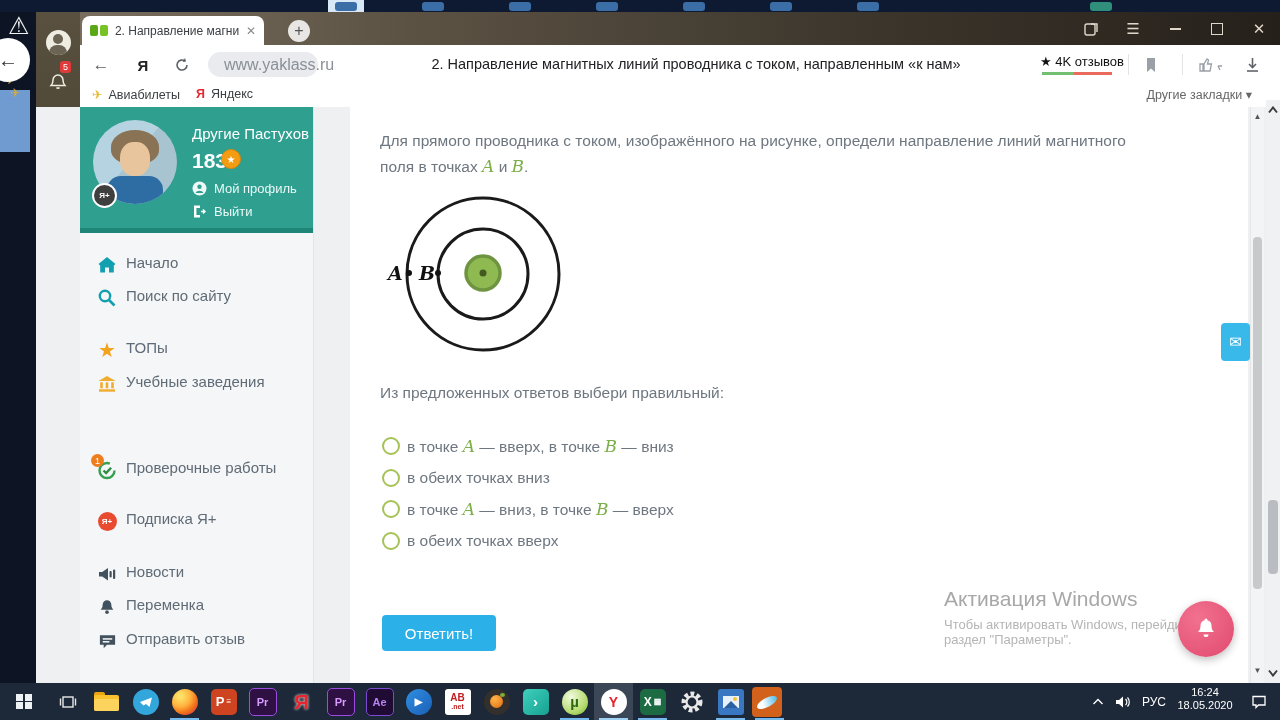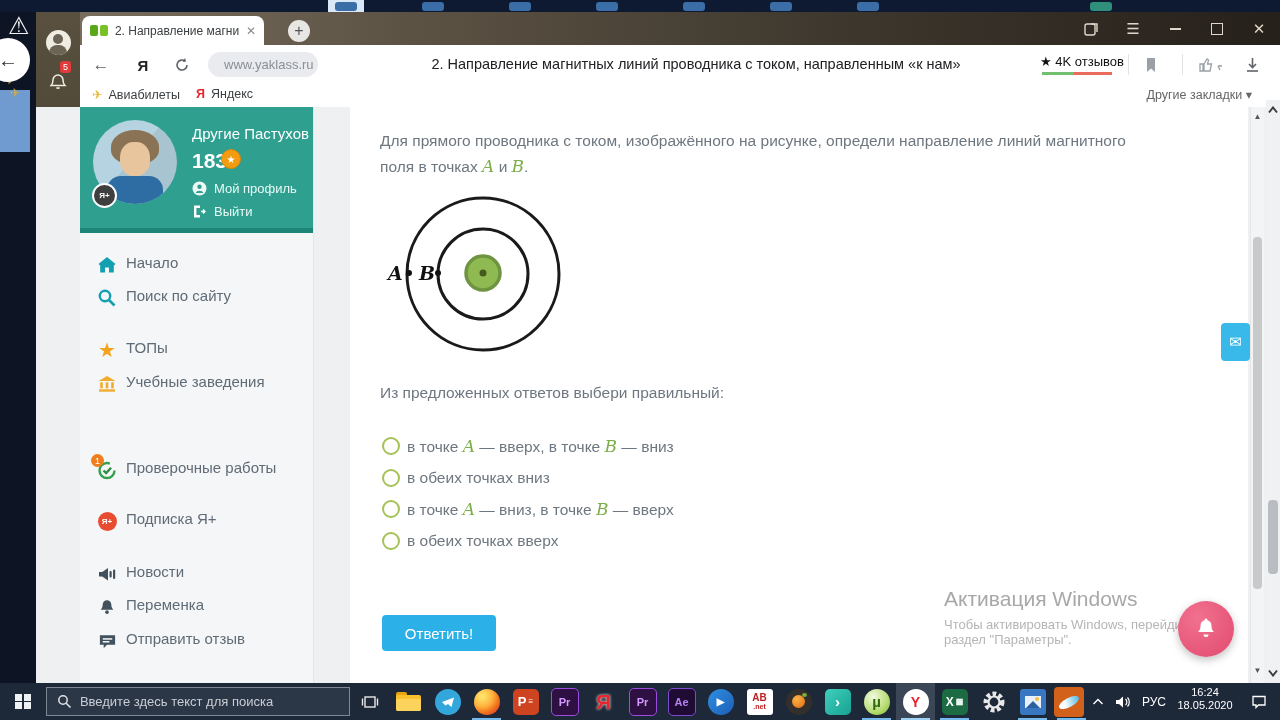--- a/index.html
+++ b/index.html
@@ -25,21 +25,21 @@
   .fav-b{width:8px;height:11px;border-radius:2px;}
   #tab .title{font-size:12px;color:#3c4043;margin-left:7px;white-space:nowrap;overflow:hidden;width:128px;}
   #tab .x{color:#8a8a8a;font-size:12px;margin-left:4px;}
   #newtab{position:absolute;left:252px;top:8px;width:22px;height:22px;border-radius:50%;background:rgba(255,255,255,.85);
           color:#555;font-size:16px;display:flex;align-items:center;justify-content:center;}
   .winctl{position:absolute;top:6px;width:30px;height:22px;display:flex;align-items:center;justify-content:center;color:#ded7ca;font-size:15px;}
   #toolbar{left:0;top:33px;width:1244px;height:39px;background:#fff;}
   .tbtn{position:absolute;top:8px;width:26px;height:24px;display:flex;align-items:center;justify-content:center;color:#5f6368;font-size:17px;}
   #addr{position:absolute;left:172px;top:7px;width:110px;height:25px;border-radius:13px;background:#e9ebee;
         display:flex;align-items:center;padding:0 10px;box-sizing:border-box;}
-  #addr .url{font-size:13px;color:#8a9097;margin-left:6px;}
+  #addr .url{font-size:16px;color:#8a9097;margin-left:6px;}
   #ptitle{position:absolute;left:340px;top:11px;width:640px;text-align:center;font-size:14.5px;color:#202124;white-space:nowrap;}
   #reviews{position:absolute;left:1004px;top:9px;font-size:13px;color:#111;}
   #revbar{position:absolute;left:1006px;top:27px;width:70px;height:3px;display:flex;}
   .tdiv{position:absolute;top:9px;width:1px;height:21px;background:#e3e3e3;}
   #bmbar{left:0;top:72px;width:1244px;height:23px;background:#fff;border-bottom:1px solid #ececec;}
   .bmitem{position:absolute;top:3px;font-size:12.5px;color:#3c4043;display:flex;align-items:center;}
   #otherbm{position:absolute;right:28px;top:3px;font-size:12.5px;color:#666;}
   
   #yapanel{left:0;top:0;width:44px;height:671px;background:linear-gradient(180deg,#59503f,#45402f 40%,#2e2a20);}
   .ypi{position:absolute;left:0;width:44px;height:34px;display:flex;align-items:center;justify-content:center;color:#efece2;}
@@ -462,27 +462,20 @@
 
   <div id="taskbar" class="abs">
     <div id="startbtn">
       <div class="winlogo">
           <div></div>
           <div></div>
           <div></div>
           <div></div>
         </div>
     </div>
-    <div id="tsearch">
-      <svg width="15" height="15" viewBox="0 0 15 15" style="margin-left:10px">
-          <circle cx="6" cy="6" r="4.2" fill="none" stroke="#dfe3e6" stroke-width="1.5"></circle>
-          <path d="M9.2 9.2 L13.5 13.5" stroke="#dfe3e6" stroke-width="1.6"></path>
-        </svg>
-      <span>Введите здесь текст для поиска</span>
-    </div>
     <div class="tkbtn">
       <svg width="18" height="16" viewBox="0 0 18 16">
           <rect x="4" y="3" width="10" height="10" fill="none" stroke="#e8e8e8" stroke-width="1.4"></rect>
           <path d="M1.5 4.5 v7 M16.5 4.5 v7" stroke="#e8e8e8" stroke-width="1.4"></path>
         </svg>
     </div>
     <div class="tkbtn">
       <div style="position:relative;width:25px;height:19px">
         <div style="position:absolute;left:0;top:0;width:11px;height:5px;border-radius:2px 2px 0 0;background:#e9a50e"></div>
         <div style="position:absolute;left:0;top:2.5px;width:25px;height:16.5px;border-radius:2px;background:#f9c12e"></div>

